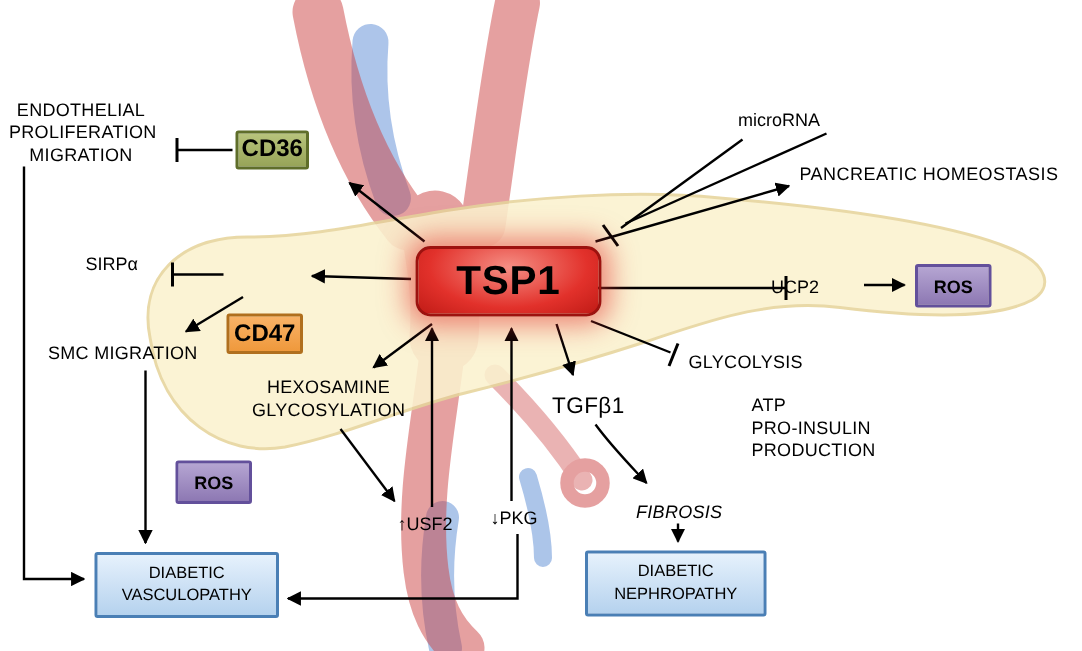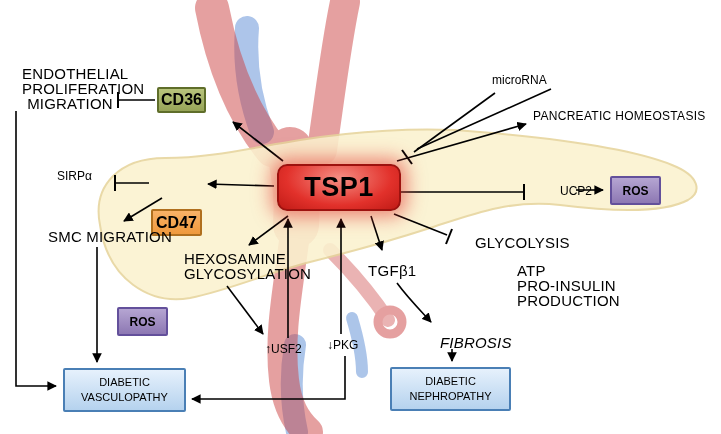--- a/index.html
+++ b/index.html
@@ -1,21 +1,21 @@
 <!DOCTYPE html>
 <html><head>
 <meta charset="utf-8">
 <style>
   * { margin:0; padding:0; box-sizing:border-box; }
   html,body { background:#ffffff; }
   body { font-family:"Liberation Sans", sans-serif; color:#000; }
   .canvas { position:relative; width:721px; height:434px; background:#fff; overflow:hidden; }
   svg.layer { position:absolute; left:0; top:0; width:721px; height:434px; }
   .node { position:absolute; color:#000; white-space:nowrap; }
-  .label { font-size:15px; letter-spacing:.2px;margin-left:16px; }
+  .label { font-size:12px; letter-spacing:.2px; }
   .center-text { text-align:center; white-space:normal; }
   .box { display:flex; align-items:center; justify-content:center; }
   .receptor { font-weight:700; font-size:16px; border:2px solid; border-radius:2px; }
   .cd36 { background:linear-gradient(#b8c47c,#97a458); border-color:#5f6e2a; }
   .cd47 { background:linear-gradient(#f9b267,#ef993c); border-color:#b06f1e;margin-top:40px; }
   .tsp1 { background:radial-gradient(ellipse at 50% 28%, #f58e84 0%, #e2312b 62%, #c01b16 100%);
           border:2px solid #9d120f; border-radius:10px;
           box-shadow:0 0 18px 6px rgba(226,49,43,.55);
           font-size:27px; font-weight:700; letter-spacing:.5px; }
   .ros { background:linear-gradient(#b5a5d2,#8d78b3); border:2px solid #63509b;
@@ -139,21 +139,21 @@
   </div>
 
   <div class="node small12" style="left:492px; top:73px;">
     <span>microRNA</span>
   </div>
 
   <div class="node" style="left:533px; top:109px; font-size:12px; letter-spacing:.3px;">
     <span>PANCREATIC HOMEOSTASIS</span>
   </div>
 
-  <div class="node small12" style="left:560px; top:184px;">
+  <div class="node small12" style="left:514px; top:184px;">
     <span>UCP2</span>
   </div>
 
   <div class="node box ros" style="left:610px; top:176px; width:51px; height:29px;">
     <span>ROS</span>
   </div>
 
   <div class="node label" style="left:459px; top:234px;">
     <span>GLYCOLYSIS</span>
   </div>

